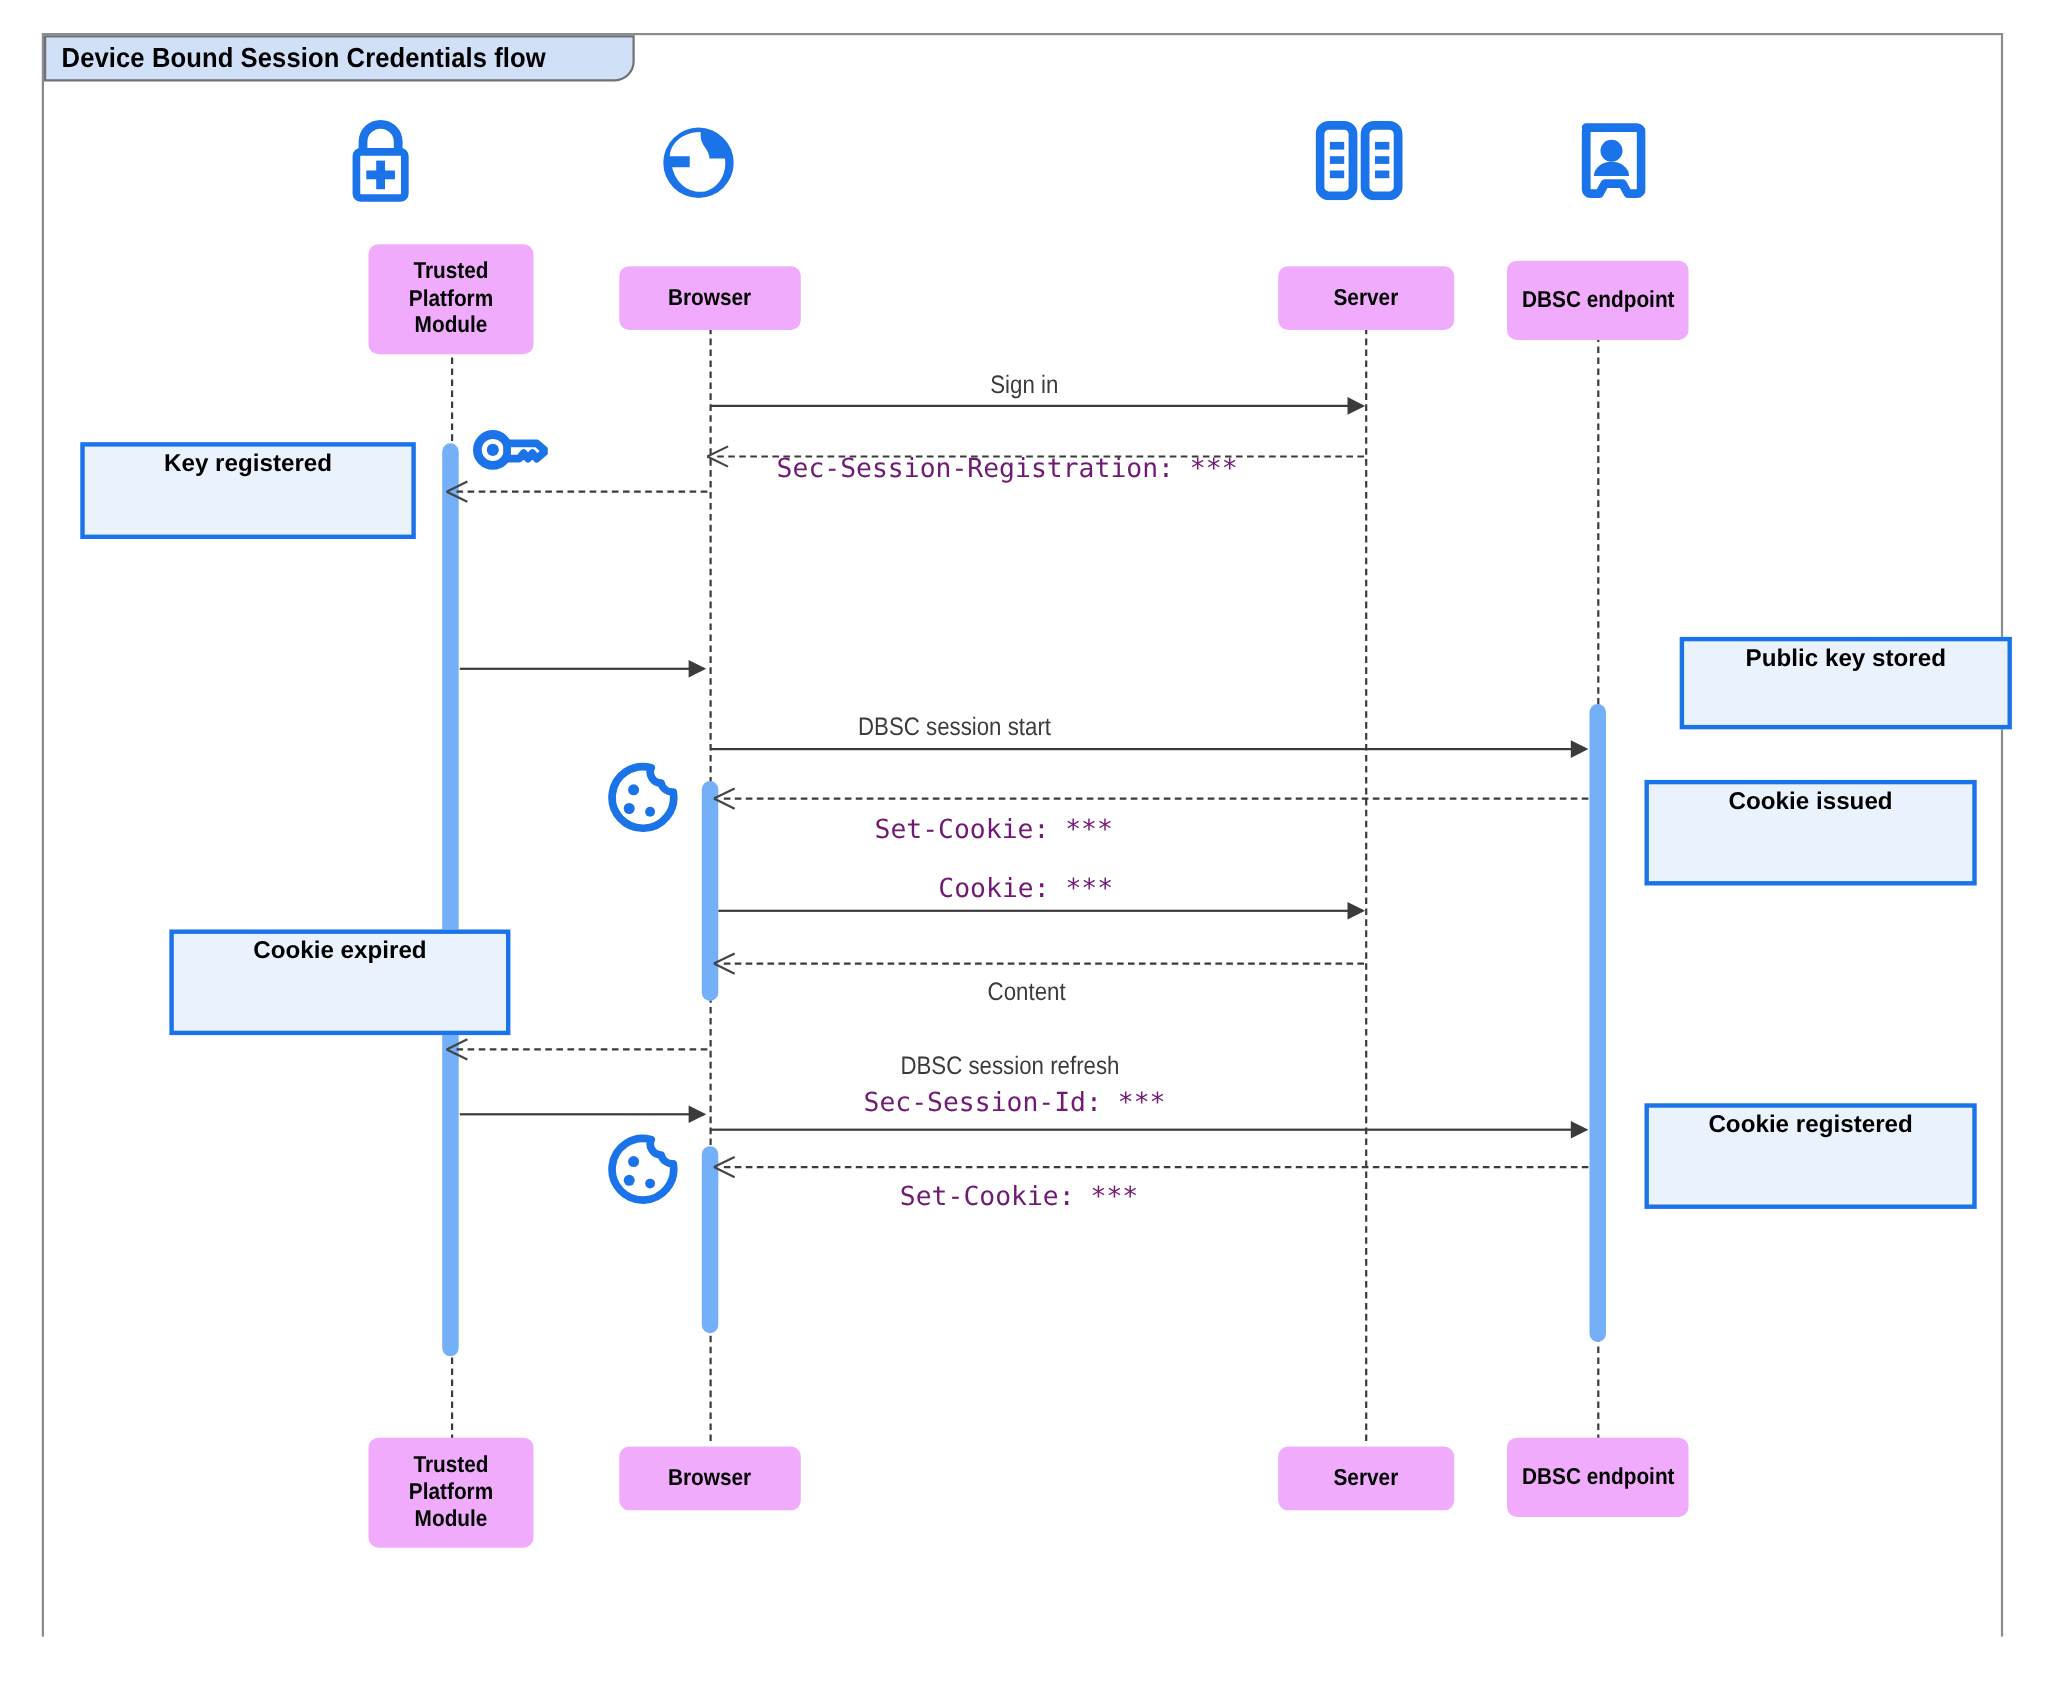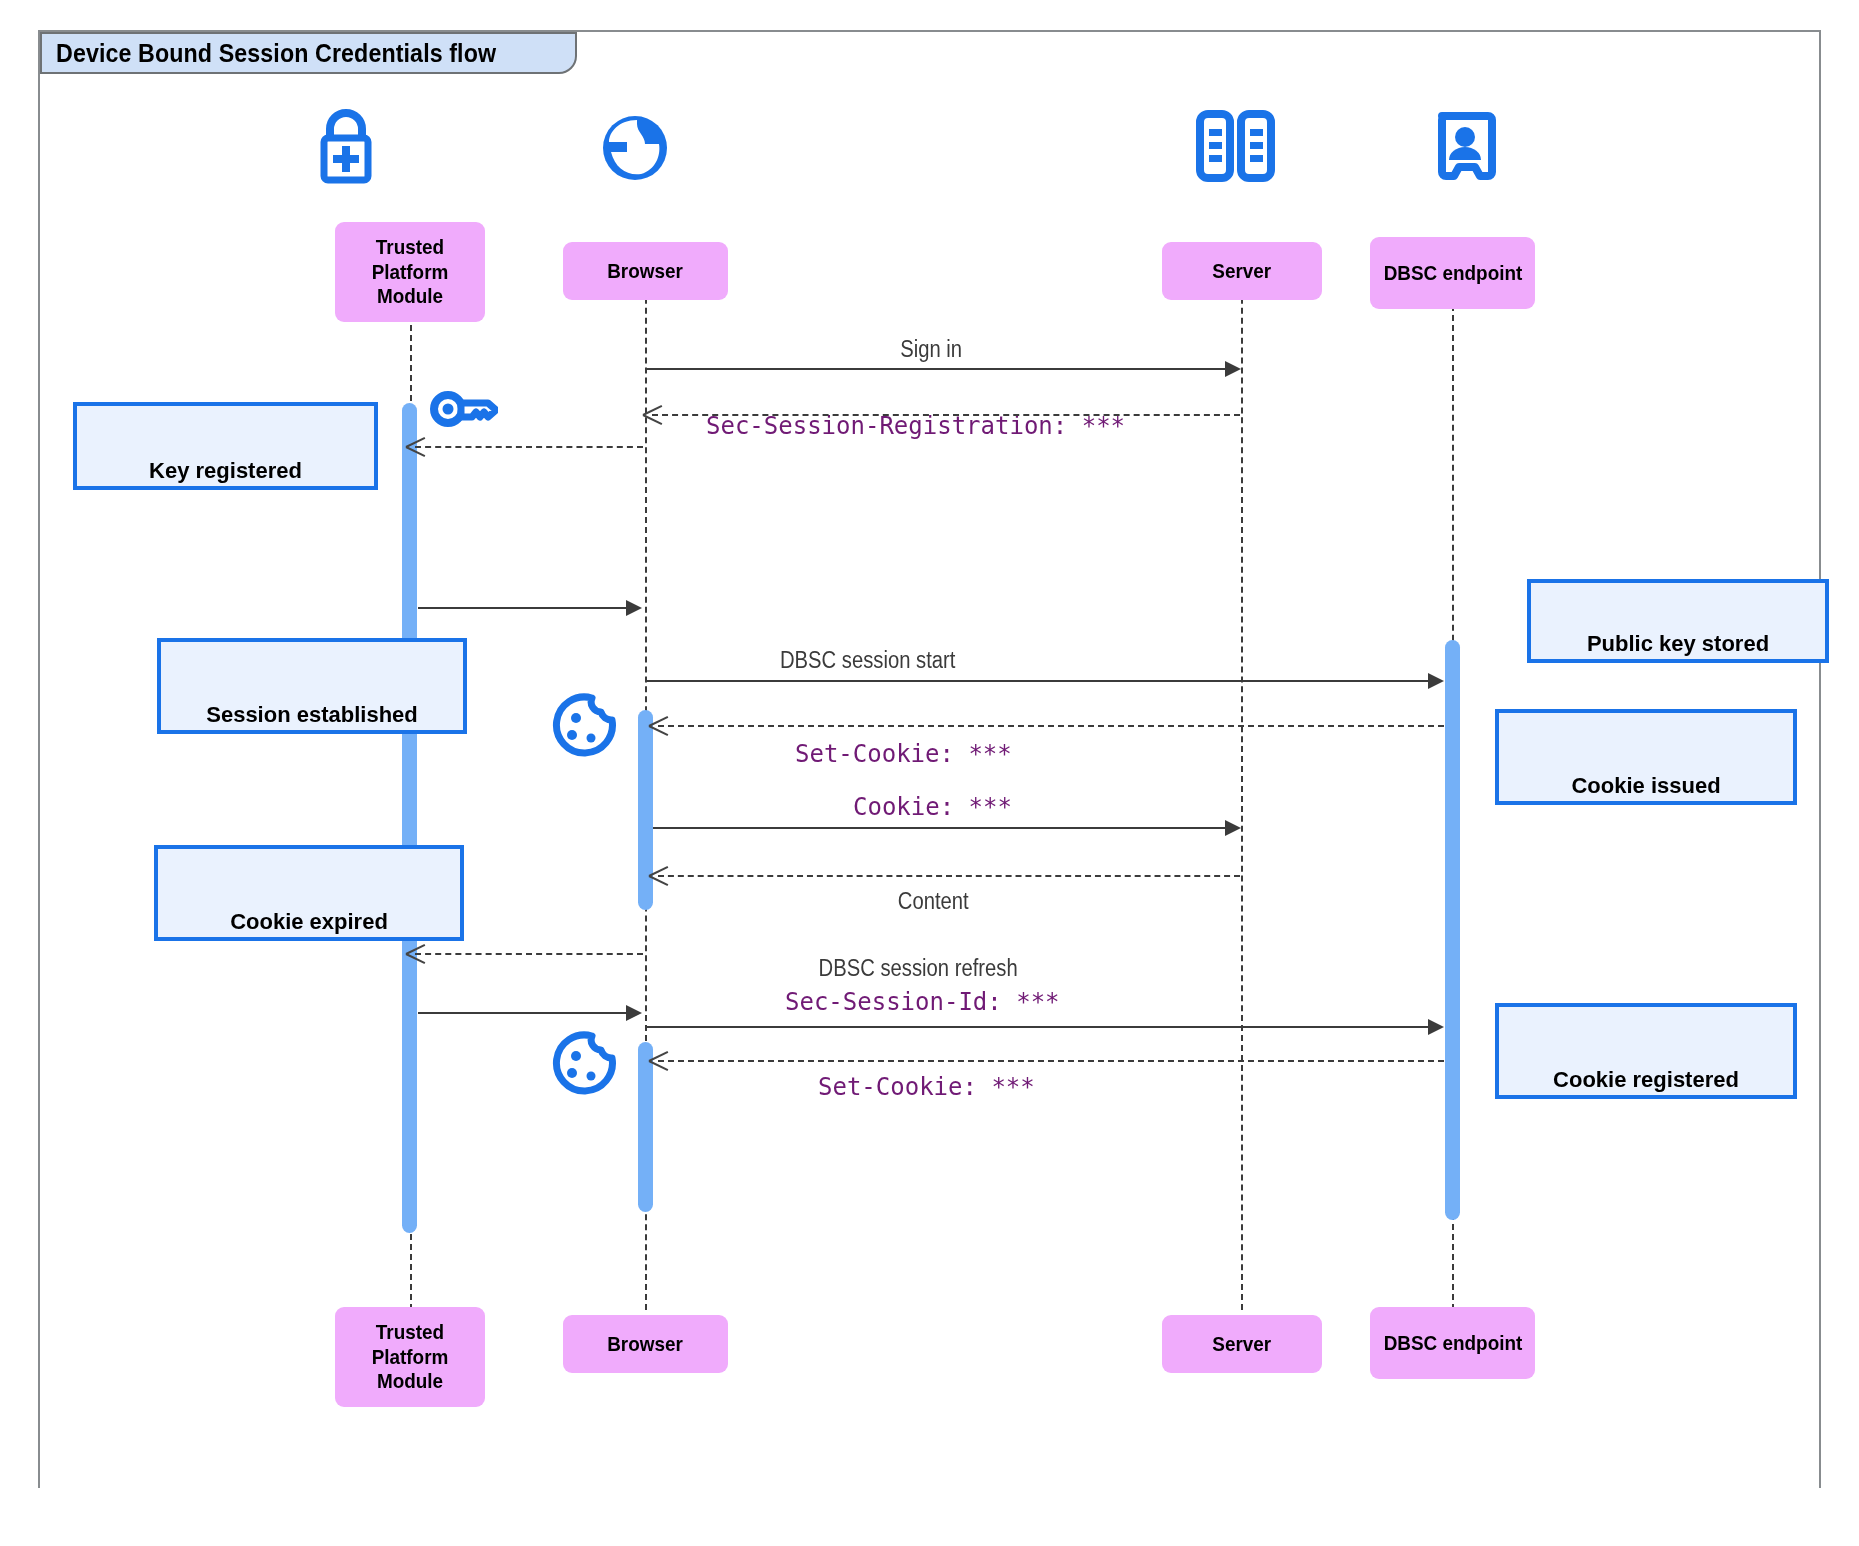--- a/index.html
+++ b/index.html
@@ -24,21 +24,21 @@
   .pbox span{transform:scaleX(.9);transform-origin:center;display:block;}
 
   
   .lifeline{position:absolute;width:0;border-left:2px dashed #3b3b3b;}
 
   
   .act{position:absolute;background:#74b0f7;border-radius:9px;width:15px;}
 
   
   .note{position:absolute;background:#eaf2fe;border:4px solid #1a73e8;
-        box-sizing:border-box;display:flex;align-items:flex-end;justify-content:center;
+        box-sizing:border-box;display:flex;align-items:flex-start;justify-content:center;
         text-align:center;font-weight:bold;font-size:22px;color:#000;line-height:1.35;
         font-family:"Liberation Sans",sans-serif;}
 
   
   .msg-line{position:absolute;height:0;border-top:2px solid #3b3b3b;}
   .msg-line.dashed{border-top:2px dashed #3b3b3b;}
   .arrow-solid{position:absolute;width:0;height:0;border-top:8px solid transparent;
         border-bottom:8px solid transparent;border-left:16px solid #3b3b3b;}
   .arrow-open{position:absolute;width:20px;height:20px;}
   .arrow-open::before,.arrow-open::after{content:"";position:absolute;left:0;
@@ -201,23 +201,20 @@
   <div class="msg-line" style="left:646px;top:1026px;width:795px;"></div>
   <div class="arrow-solid" style="left:1428px;top:1019px;"></div>
 
   <div class="label mono" style="left:818px;top:1073px;">Set-Cookie: ***</div>
   <div class="msg-line dashed" style="left:658px;top:1060px;width:786px;"></div>
   <div class="arrow-open" style="left:649px;top:1050px;"></div>
 
   <div class="note" style="left:73px;top:402px;width:305px;height:88px;">
     <span>Key registered</span>
   </div>
-  <div class="note" style="left:157px;top:638px;width:310px;height:96px;">
-    <span>Session established</span>
-  </div>
   <div class="note" style="left:154px;top:845px;width:310px;height:96px;">
     <span>Cookie expired</span>
   </div>
   <div class="note" style="left:1495px;top:579px;width:302px;height:84px;margin-left:32px;">
     <span>Public key stored</span>
   </div>
   <div class="note" style="left:1495px;top:709px;width:302px;height:96px;">
     <span>Cookie issued</span>
   </div>
   <div class="note" style="left:1495px;top:1003px;width:302px;height:96px;">

